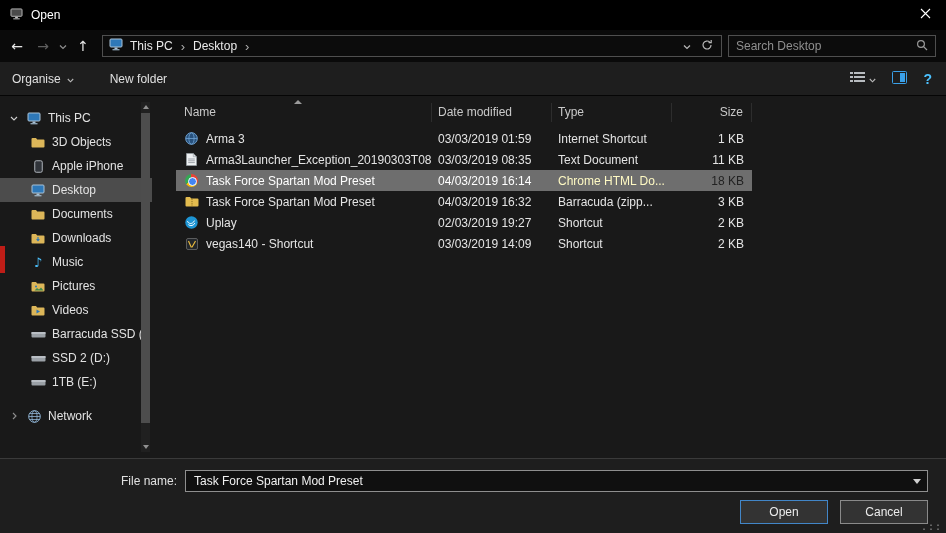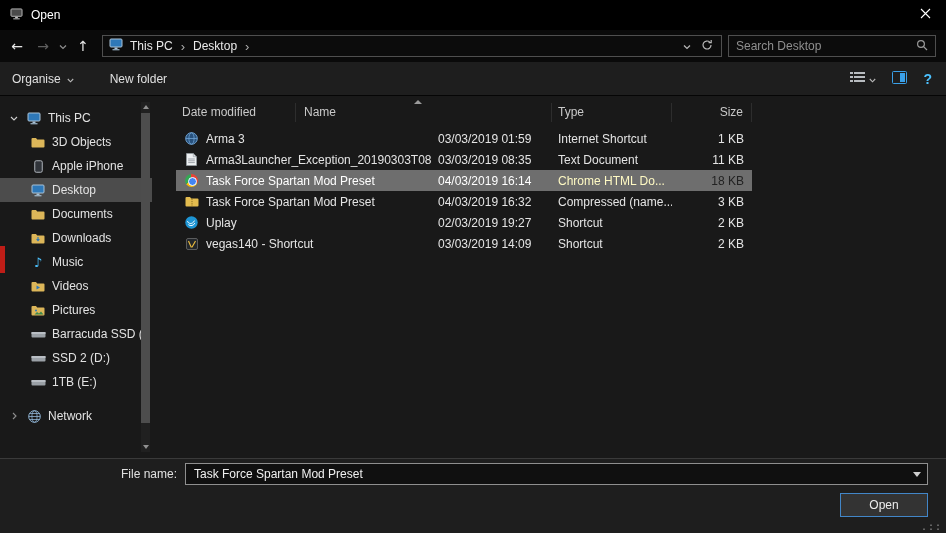--- a/index.html
+++ b/index.html
@@ -83,21 +83,21 @@
   .frow.selected .cell-type { color:#fef9c3; }
   .frow.selected .cell-size { color:#222222; }
   .ficon { width:15px; display:flex; justify-content:center; flex-shrink:0; }
 
   .ico-chrome { width:13px; height:13px; border-radius:50%; position:relative; flex-shrink:0;
     background:conic-gradient(#ea4335 0 33%, #fbbc05 33% 66%, #34a853 66% 100%); }
   .ico-chrome::after { content:""; position:absolute; left:3px; top:3px; width:7px; height:7px; border-radius:50%;
     background:#4285f4; border:1.5px solid #fff; }
 
   
-  .footer { height:75px; background:#1e1e1e; border-top:1px solid #3a3a3a; padding-top:4px; }
+  .footer { height:75px; background:#1e1e1e; border-top:1px solid #3a3a3a; padding-top:11px; }
   .fname-row { display:flex; align-items:center; }
   .fname-label { width:185px; text-align:right; padding-right:8px; color:#e0e0e0; }
   .combo { flex:1; margin-right:18px; height:22px; border:1px solid #8f8f8f; background:#101010; display:flex; align-items:center; }
   .combo input { flex:1; min-width:0; background:transparent; border:none; outline:none; color:#f0f0f0; font-size:12px; padding:0 8px; font-family:"Liberation Sans", sans-serif; }
   .combo-chev { width:20px; height:100%; display:flex; align-items:center; justify-content:center; cursor:pointer; }
   .tri-dn { width:0; height:0; border-left:4px solid transparent; border-right:4px solid transparent; border-top:5px solid #cfcfcf; }
   .btn-row { display:flex; justify-content:flex-end; gap:12px; margin:8px 18px 0 0; }
   .btn { width:88px; height:24px; background:#333333; border:1px solid #8a8a8a; color:#ececec; display:flex; align-items:center; justify-content:center; cursor:pointer; }
   .btn.primary { border-color:#4286c8; }
   .grip { position:absolute; right:4px; bottom:1px; color:#8a8a8a; font-size:10px; font-family:"DejaVu Sans Mono", monospace; letter-spacing:1px; }
@@ -284,34 +284,34 @@
       <span>Downloads</span>
     </div>
     <div class="tree-item">
       <span class="ticon music-note glyph">♪</span>
       <span>Music</span>
     </div>
     <div class="tree-item">
       <span class="ticon">
           <svg width="14" height="11" viewBox="0 0 14 11">
             <path d="M.5 2A1 1 0 0 1 1.5 1H5l1.2 1.6h6.3a1 1 0 0 1 1 1V9.5a1 1 0 0 1-1 1h-11a1 1 0 0 1-1-1z" fill="#dcb659"></path>
-            <path d="M5.5 4.5v4l3.5-2z" fill="#2e78b8"></path>
-          </svg>
-        </span>
-      <span>Videos</span>
+            <circle cx="5" cy="5.5" r="1" fill="#2e78b8"></circle>
+            <path d="M3.5 9.5l2.5-2.5 2 1.5 2-2 2.5 3z" fill="#3f8a4f"></path>
+          </svg>
+        </span>
+      <span>Pictures</span>
     </div>
     <div class="tree-item">
       <span class="ticon">
           <svg width="14" height="11" viewBox="0 0 14 11">
             <path d="M.5 2A1 1 0 0 1 1.5 1H5l1.2 1.6h6.3a1 1 0 0 1 1 1V9.5a1 1 0 0 1-1 1h-11a1 1 0 0 1-1-1z" fill="#dcb659"></path>
-            <circle cx="5" cy="5.5" r="1" fill="#2e78b8"></circle>
-            <path d="M3.5 9.5l2.5-2.5 2 1.5 2-2 2.5 3z" fill="#3f8a4f"></path>
-          </svg>
-        </span>
-      <span>Pictures</span>
+            <path d="M5.5 4.5v4l3.5-2z" fill="#2e78b8"></path>
+          </svg>
+        </span>
+      <span>Videos</span>
     </div>
     <div class="tree-item">
       <span class="ticon">
           <svg width="15" height="11" viewBox="0 0 15 11">
             <rect x="0.5" y="3" width="14" height="5.5" rx="1" fill="#9aa0a6"></rect>
             <rect x="0.5" y="3" width="14" height="2" fill="#b9bec4"></rect>
           </svg>
         </span>
       <span>Barracuda SSD ((</span>
     </div>
@@ -355,27 +355,27 @@
         </div>
       <div class="sb-thumb"></div>
       <div class="sb-arrow down">
           <div class="tri-dn-sm"></div>
         </div>
     </div>
   </div>
 
   <div class="filearea">
     <div class="header-row">
-      <div class="hcell h-date">
-          <span>Date modified</span>
-        </div>
       <div class="hcell h-name">
         <span class="sort-caret"></span>
         <span>Name</span>
       </div>
+      <div class="hcell h-date">
+          <span>Date modified</span>
+        </div>
       <div class="hcell h-type">
           <span>Type</span>
         </div>
       <div class="hcell h-size">
           <span>Size</span>
         </div>
     </div>
 
     <div class="rows">
 
@@ -427,21 +427,21 @@
         <div class="cell-name">
           <span class="ficon">
               <svg width="14" height="11" viewBox="0 0 14 11">
                 <path d="M.5 2A1 1 0 0 1 1.5 1H5l1.2 1.6h6.3a1 1 0 0 1 1 1V9.5a1 1 0 0 1-1 1h-11a1 1 0 0 1-1-1z" fill="#e3bc4f"></path>
                 <path d="M7 2.6v7.9" stroke="#8a6d1f" stroke-width="1" stroke-dasharray="1.3 1"></path>
               </svg>
             </span>
           <span>Task Force Spartan Mod Preset</span>
         </div>
         <div class="cell-date">04/03/2019 16:32</div>
-        <div class="cell-type">Compressed (name...</div>
+        <div class="cell-type">Barracuda (zipp...</div>
         <div class="cell-size">3 KB</div>
       </div>
 
       <div class="frow">
         <div class="cell-name">
           <span class="ficon">
               <svg width="13" height="13" viewBox="0 0 13 13">
                 <circle cx="6.5" cy="6.5" r="6.2" fill="#1d95d4"></circle>
                 <path d="M2.5 5.2c.9 2.9 5.1 3.4 7-.6M3.4 8.6c2 1.8 5.4 1 6.4-1.6" stroke="#fff" stroke-width="1" fill="none"></path>
               </svg>
@@ -479,17 +479,20 @@
       <input type="text" value="Task Force Spartan Mod Preset" style="">
       <div class="combo-chev">
         <div class="tri-dn"></div>
       </div>
     </div>
   </div>
   <div class="btn-row">
     <div class="btn primary">
         <span>Open</span>
       </div>
+    <div class="btn">
+        <span>Cancel</span>
+      </div>
   </div>
 </div>
 
 <div class="grip">.::</div>
 <div class="artifact"></div>
 
 </body></html>

